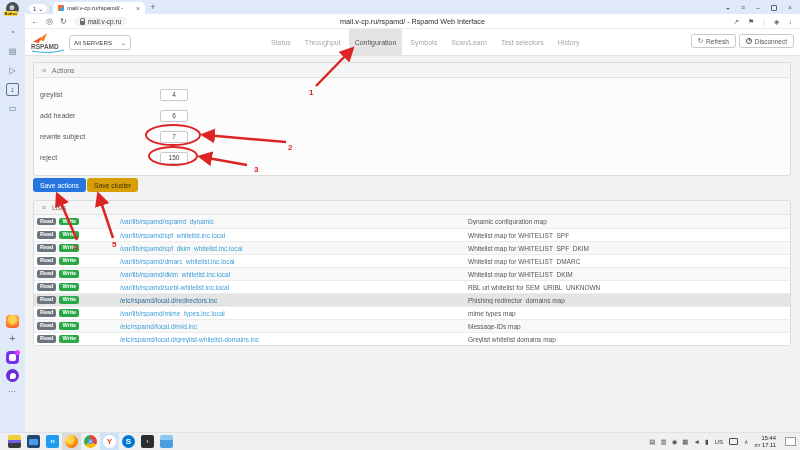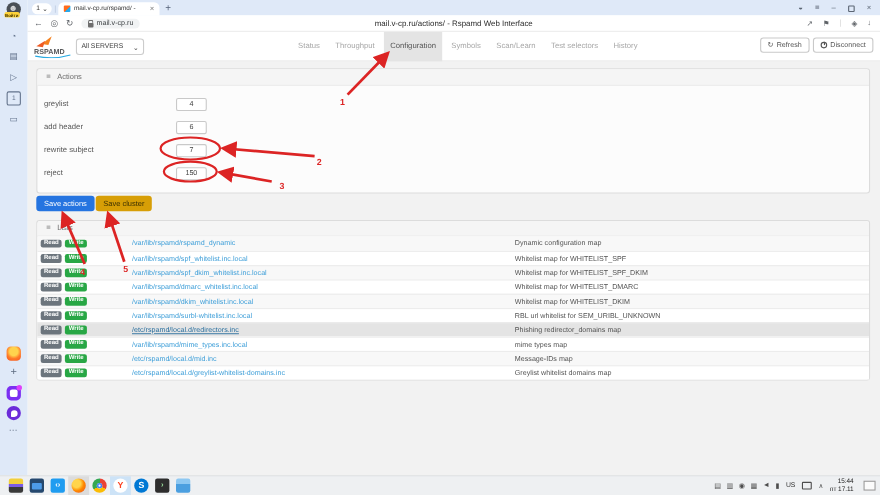--- a/index.html
+++ b/index.html
@@ -172,21 +172,21 @@
     <div class="winctl">
       <span>◒</span>
       <span>≡</span>
       <span>–</span>
       <span class="maxi"></span>
       <span>×</span>
     </div>
   </div>
 
   <div class="toolbar">
-    <div class="page-title">mail.v-cp.ru/actions/ - Rspamd Web Interface</div>
+    <div class="page-title">mail.v-cp.ru/rspamd/ - Rspamd Web Interface</div>
     <div class="tb-left">
       <span>←</span>
       <span>◎</span>
       <span>↻</span>
       <span class="chip">
         <span class="lock"></span>
         <span>mail.v-cp.ru</span>
       </span>
     </div>
     <div class="tb-right">

